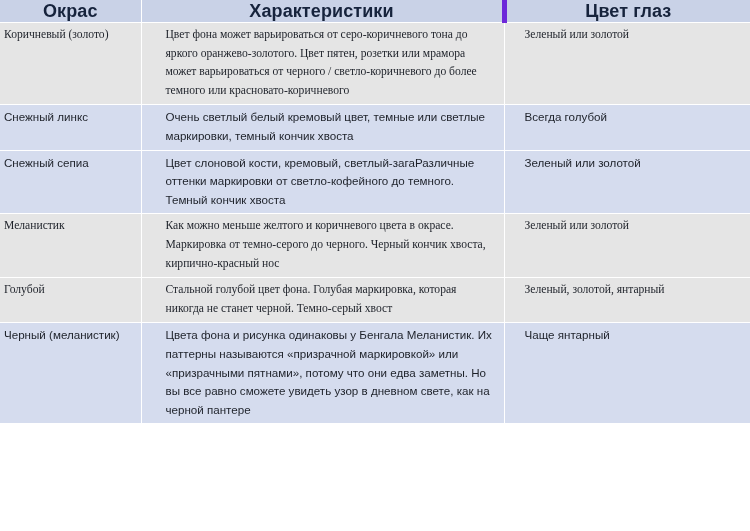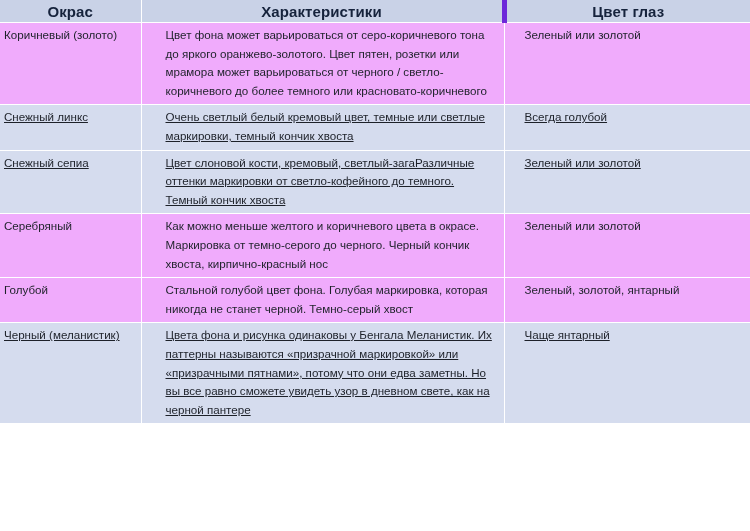--- a/index.html
+++ b/index.html
@@ -31,21 +31,21 @@
   }
 
   col.col-color   { width: 141px; }
   col.col-char    { width: 363px; }
   col.col-eyes    { width: 246px; }
 
   thead th {
     background: #c9d2e7;
     color: #16233c;
     font-weight: bold;
-    font-size: 15px;
+    font-size: 18px;
     text-align: center;
     height: 22px;
     padding: 0 4px;
     border: none;
     border-bottom: 1px solid #ffffff;
     vertical-align: middle;
     letter-spacing: 0.1px;
   }
   thead th.th-color { border-right: 1px solid #ffffff; }
   thead th.th-char  { border-right: 5px solid #6d28d9; }
@@ -54,37 +54,37 @@
     vertical-align: top;
     padding: 3px 6px 4px 6px;
     line-height: 18.6px;
     border-bottom: 1px solid #ffffff;
     border-right: 1px solid #ffffff;
     white-space: pre-line;
   }
   tbody td.cell-eyes { border-right: none; }
 
   tbody tr.row-odd  td { background: #e8ecf6; }
-  tbody tr.row-even td { background: #d5dcee; text-decoration: underline; }
+  tbody tr.row-even td { background: #d5dcee; }
 
   tbody td.cell-color {
     padding-left: 4px;
     white-space: normal;
   }
   tbody td.cell-char {
     padding-left: 24px;
   }
   tbody td.cell-eyes {
     padding-left: 20px;
     white-space: normal;
   }
 
   
 </style>
-<style>thead th{background:#c9d2e7;}tbody tr.row-odd td{background:#f0abfc;}tbody tr.row-even td{background:#d5dcee;}table.breed-table{color:#1d2129;}tbody td{border-color:#ffffff;}body{background:#ffffff;}</style></head>
+<style>thead th{background:#c9d2e7;}tbody tr.row-odd td{background:#e5e5e5;font-family:Liberation Serif, serif;}tbody tr.row-even td{background:#d5dcee;}table.breed-table{color:#1d2129;}tbody td{border-color:#ffffff;}body{background:#ffffff;}</style></head>
 <body>
 
 <div class="table-wrap">
   <table class="breed-table">
     <colgroup>
       <col class="col-color">
       <col class="col-char">
       <col class="col-eyes">
     </colgroup>
     <thead>
@@ -104,21 +104,21 @@
           <td class="cell-color">Снежный линкс</td>
           <td class="cell-char"> Очень светлый белый кремовый цвет, темные или светлые маркировки, темный кончик хвоста</td>
           <td class="cell-eyes">Всегда голубой</td>
         </tr>
         <tr class="row-even">
           <td class="cell-color">Снежный сепиа</td>
           <td class="cell-char"> Цвет слоновой кости, кремовый, светлый-загаРазличные оттенки маркировки от светло-кофейного до темного. Темный кончик хвоста</td>
           <td class="cell-eyes">Зеленый или золотой</td>
         </tr>
         <tr class="row-odd">
-          <td class="cell-color">Серебряный</td>
+          <td class="cell-color">Меланистик</td>
           <td class="cell-char"> Как можно меньше желтого и коричневого цвета в окрасе. Маркировка от темно-серого до черного. Черный кончик хвоста, кирпично-красный нос</td>
           <td class="cell-eyes">Зеленый или золотой</td>
         </tr>
         <tr class="row-odd">
           <td class="cell-color">Голубой</td>
           <td class="cell-char"> Стальной голубой цвет фона. Голубая маркировка, которая никогда не станет черной. Темно-серый хвост</td>
           <td class="cell-eyes">Зеленый, золотой, янтарный</td>
         </tr>
         <tr class="row-even">
           <td class="cell-color">Черный (меланистик)</td>

